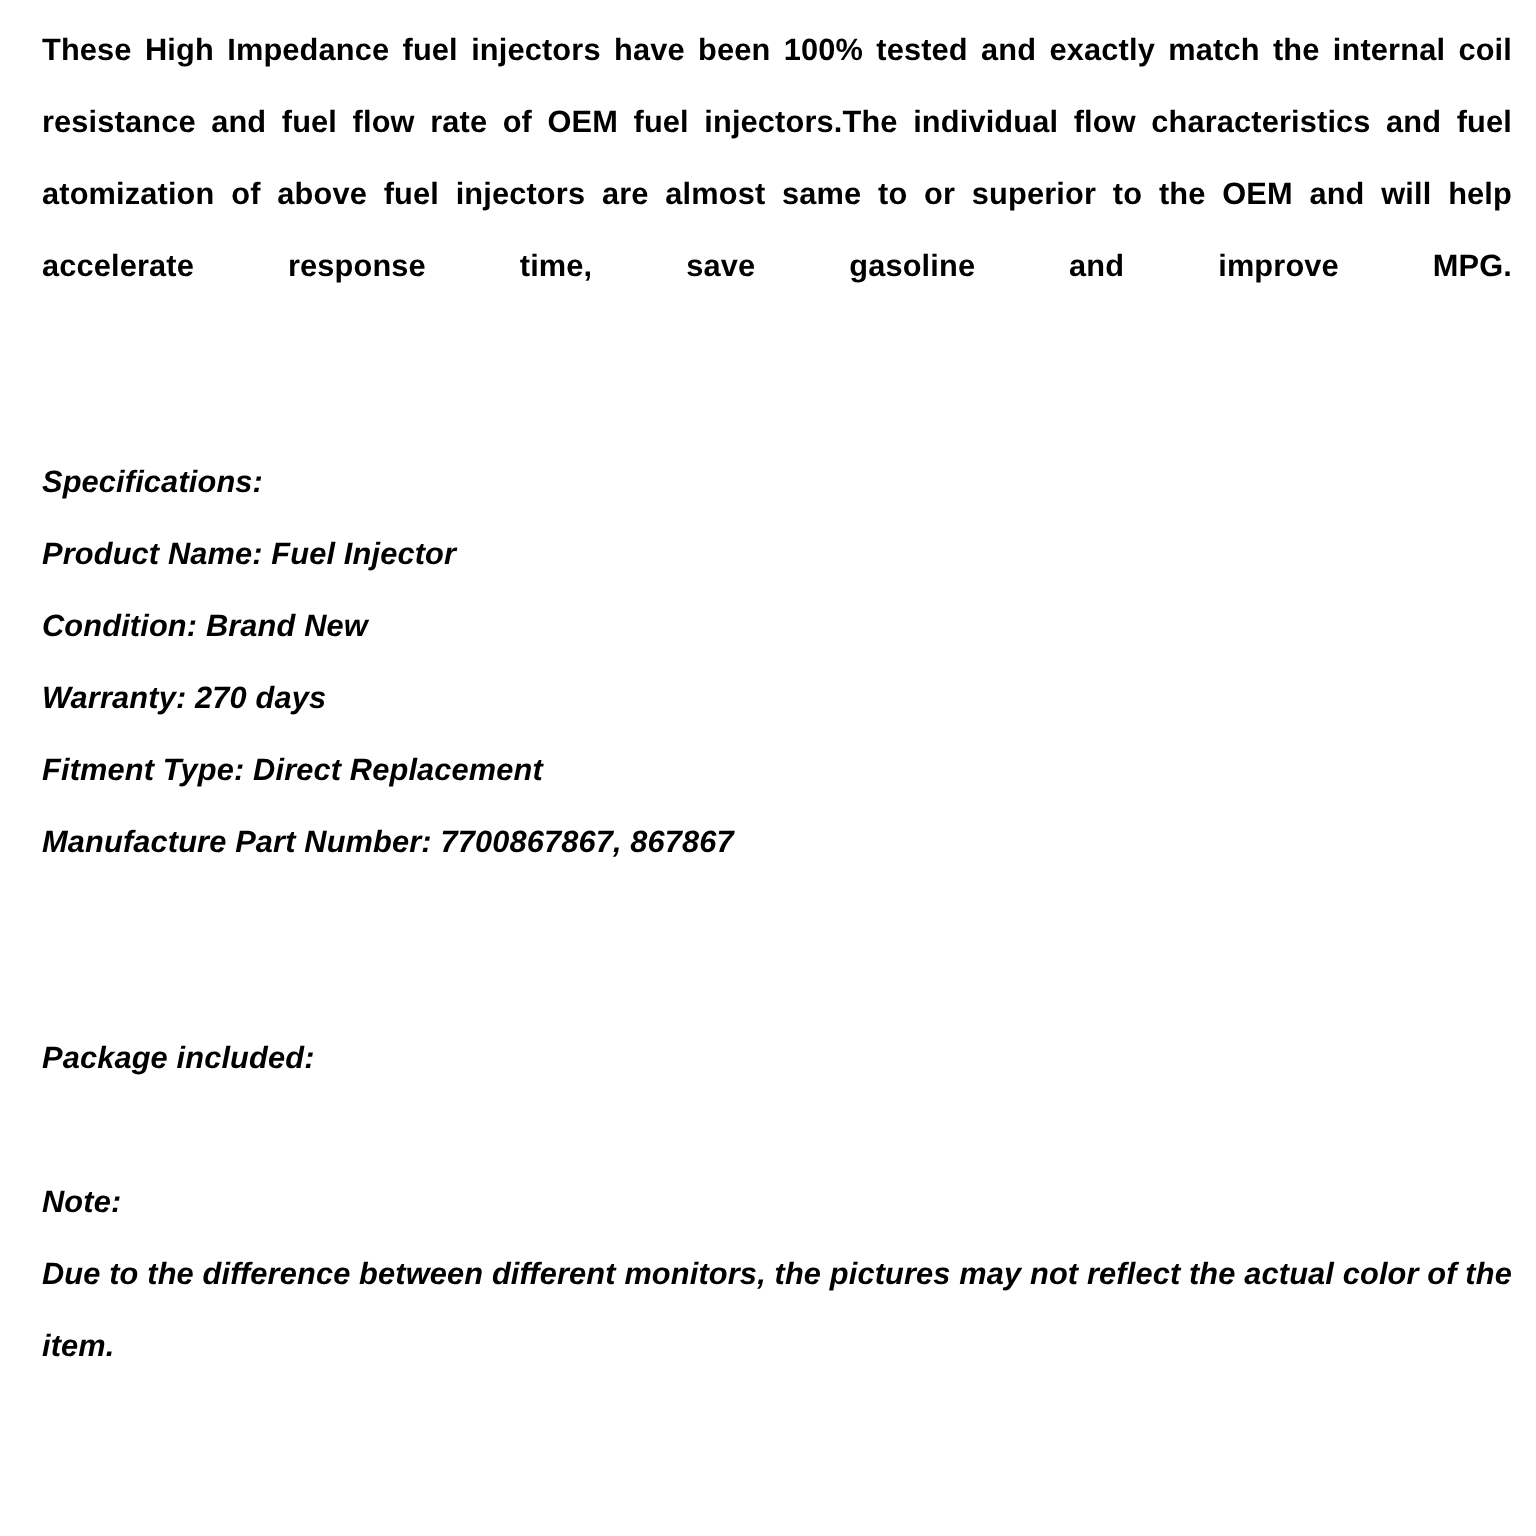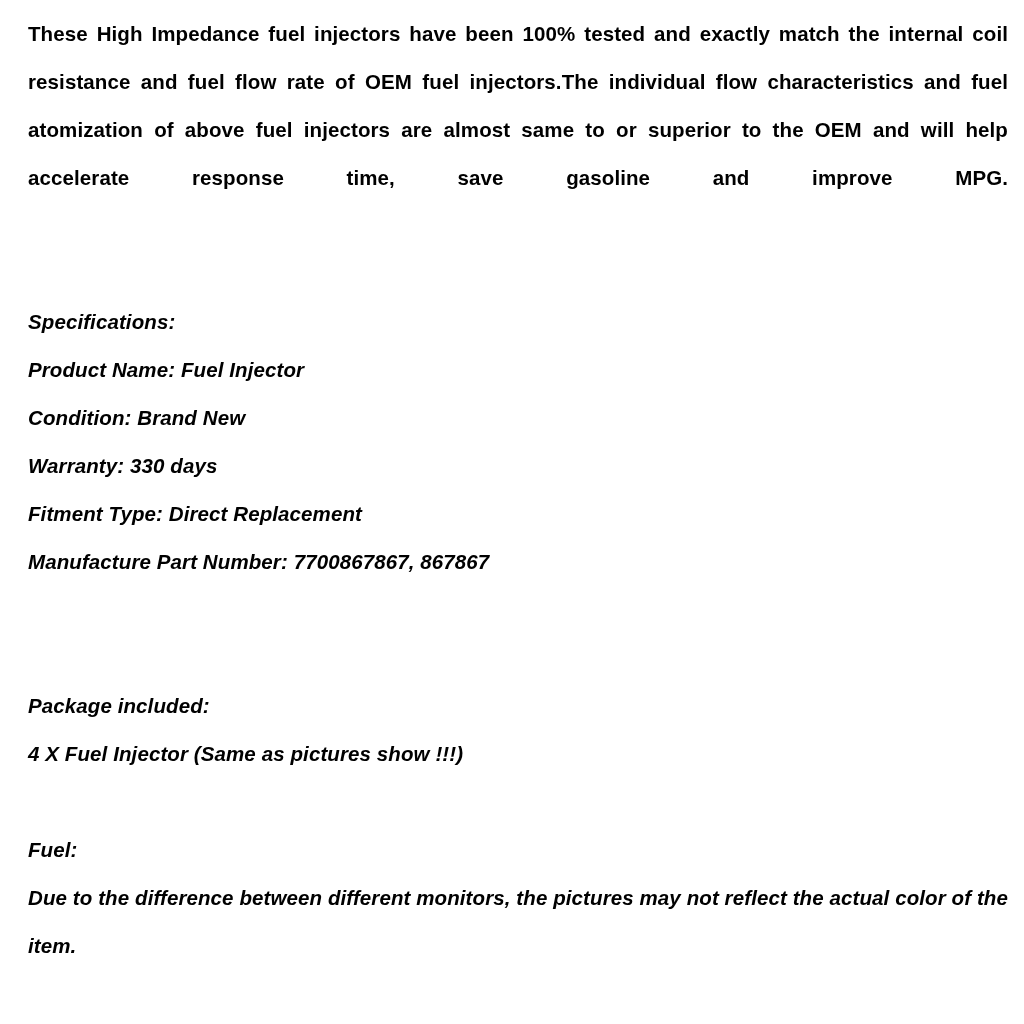--- a/index.html
+++ b/index.html
@@ -58,35 +58,34 @@
 <div class="page">
 
   <p class="para intro">These High Impedance fuel injectors have been 100% tested and exactly match the internal coil resistance and fuel flow rate of OEM fuel injectors.The individual flow characteristics and fuel atomization of above fuel injectors are almost same to or superior to the OEM and will help accelerate response time, save gasoline and improve MPG.</p>
 
   <div class="spacer"></div>
 
   <div class="block">
     <div class="line">Specifications:</div>
     <div class="line">Product Name: Fuel Injector</div>
     <div class="line">Condition: Brand New</div>
-    <div class="line">Warranty: 330 days</div>
+    <div class="line">Warranty: 270 days</div>
     <div class="line">Fitment Type: Direct Replacement</div>
     <div class="line">Manufacture Part Number: 7700867867, 867867</div>
   </div>
 
   <div class="spacer"></div>
 
 
   <div class="spacer"></div>
 
   <div class="block">
     <div class="line">Package included:</div>
-    <div class="line">4 X Fuel Injector (Same as pictures show !!!)</div>
   </div>
 
   <div class="spacer"></div>
 
   <div class="block">
-    <div class="line">Fuel:</div>
+    <div class="line">Note:</div>
     <div class="line">Due to the difference between different monitors, the pictures may not reflect the actual color of the item.</div>
   </div>
 
 </div>
 
 </body></html>

